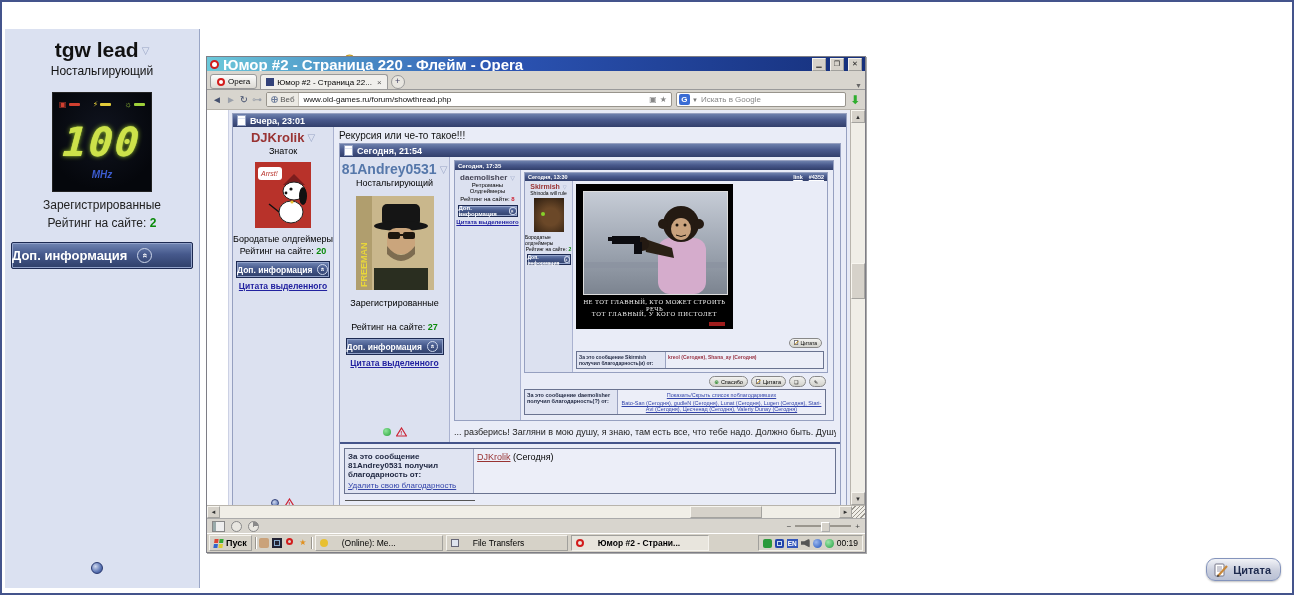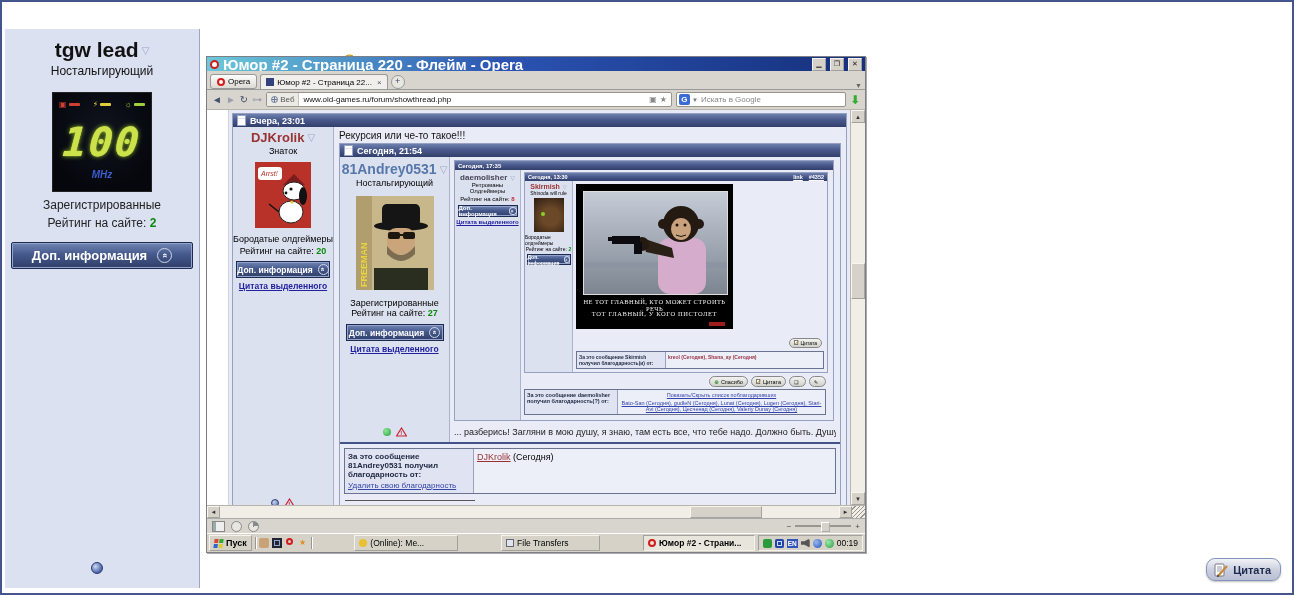--- a/index.html
+++ b/index.html
@@ -12,21 +12,21 @@
   .tcat-right .sup{font-size:9px;vertical-align:super;}
   .page-ico{width:9px;height:11px;background:linear-gradient(180deg,#fff 0 20%,#dfe4f2 20% 30%,#fff 30% 50%,#dfe4f2 50% 60%,#fff 60%);border:1px solid #9aa6c6;flex:0 0 auto;}
   .columns{position:absolute;left:3px;top:27px;right:3px;bottom:5px;display:flex;}
   .usercol{width:194px;flex:0 0 194px;background:#dbe1f1;border-right:1px solid #9aa6c6;display:flex;flex-direction:column;align-items:center;position:relative;}
   .bigname{margin-top:9px;font-size:21px;font-weight:bold;color:#111;display:flex;align-items:center;gap:5px;}
   .dd-arrow{font-size:10px;color:#9aa6c6;}
   .usertitle{font-size:12px;color:#111;margin-top:2px;}
   .rating{font-size:12px;color:#222;margin-top:4px;}
   .rating b{color:#0a8a0a;}
   .groupname{font-size:12px;color:#222;margin-top:6px;}
-  .btn-info{display:flex;align-items:center;justify-content:center;gap:10px;background:linear-gradient(180deg,#7186b4,#46598c 45%,#2f3f69);border:1px solid #1d2a52;box-shadow:inset 0 0 0 1px #93a3ca;color:#fff;font-weight:bold;cursor:pointer;}
+  .btn-info{display:flex;align-items:center;justify-content:flex-start;gap:10px;background:linear-gradient(180deg,#7186b4,#46598c 45%,#2f3f69);border:1px solid #1d2a52;box-shadow:inset 0 0 0 1px #93a3ca;color:#fff;font-weight:bold;cursor:pointer;}
   .btn-info.big{width:180px;height:25px;font-size:13px;margin-top:12px;border-radius:2px;}
   .collapse-ico{border:1px solid #cdd6ea;border-radius:50%;width:13px;height:13px;display:flex;align-items:center;justify-content:center;font-size:9px;line-height:1;}
   .collapse-ico span{display:inline-block;transform:rotate(90deg);}
   .orb{position:absolute;left:86px;bottom:14px;width:10px;height:10px;border-radius:50%;background:radial-gradient(circle at 35% 35%,#cfd8ee,#5a74b4 60%,#2e4380);border:1px solid #2a3a72;}
   
   .avatar-mhz{width:100px;height:100px;margin-top:14px;background:radial-gradient(circle at 50% 40%,#10141f,#05070c 75%);position:relative;border:1px solid #222;box-sizing:border-box;}
   .led-row{position:absolute;top:7px;left:6px;right:6px;display:flex;justify-content:space-between;align-items:center;}
   .led{display:flex;align-items:center;gap:2px;font-size:8px;}
   .led .dash{width:11px;height:3px;border-radius:1px;}
   .lcd-digits{position:absolute;left:0;right:0;top:26px;text-align:center;font-family:"DejaVu Sans Mono",monospace;font-weight:bold;font-size:40px;font-style:italic;color:#cde24a;text-shadow:0 0 5px #8fb824,0 0 1px #e6ff7a;letter-spacing:2px;transform:skewX(-4deg);}
@@ -105,21 +105,21 @@
   .zoom-ctl{margin-left:auto;display:flex;align-items:center;gap:4px;font-size:8px;color:#444;}
   .z-track{width:56px;height:2px;background:#9a968e;position:relative;}
   .z-thumb{position:absolute;left:46%;top:-3px;width:7px;height:8px;background:#d6d2ca;border:1px outset #fff;cursor:grab;}
   
   .taskbar{height:18px;flex:0 0 18px;background:#d6d2c8;border-top:1px solid #fff;display:flex;align-items:center;gap:3px;padding:0 2px;}
   .startbtn{height:14px;display:flex;align-items:center;gap:3px;background:#d6d2c8;border:1px outset #f5f3ee;padding:0 4px;font-weight:bold;font-size:9px;cursor:pointer;}
   .winflag{width:9px;height:9px;display:grid;grid-template-columns:1fr 1fr;grid-template-rows:1fr 1fr;gap:1px;transform:skewX(-8deg);}
   .winflag i{display:block;}
   .tb-sep{width:1px;height:12px;background:#9a968e;box-shadow:1px 0 0 #fff;}
   .ql{width:10px;height:10px;flex:0 0 auto;cursor:pointer;font-size:8px;line-height:10px;text-align:center;}
-  .taskbtn{height:14px;display:flex;align-items:center;gap:3px;border:1px outset #f5f3ee;background:#d6d2c8;padding:0 4px;font-size:8.5px;white-space:nowrap;overflow:hidden;cursor:pointer;margin-left:40px;}
+  .taskbtn{height:14px;display:flex;align-items:center;gap:14px;border:1px outset #f5f3ee;background:#d6d2c8;padding:0 4px;font-size:8.5px;white-space:nowrap;overflow:hidden;cursor:pointer;}
   .taskbtn.active{border-style:inset;background:#e8e5dd;font-weight:bold;}
   .tb-ico{width:8px;height:8px;flex:0 0 auto;}
   .tray{margin-left:auto;height:14px;border:1px inset #f5f3ee;display:flex;align-items:center;gap:3px;padding:0 4px;font-size:8.5px;}
   .tray-ico{width:9px;height:9px;border-radius:2px;flex:0 0 auto;cursor:pointer;}
   .lang{background:#3355bb;color:#fff;font-size:6.5px;font-weight:bold;width:11px;height:9px;line-height:9px;text-align:center;cursor:pointer;}
   
   .quote-big{position:absolute;right:8px;bottom:7px;height:21px;display:flex;align-items:center;gap:4px;padding:0 9px 0 6px;background:linear-gradient(180deg,#f2f3f7,#c9cedd 55%,#b9c0d4);border:1px solid #8494bc;border-radius:9px;font-size:11px;font-weight:bold;color:#1d2a4e;cursor:pointer;box-shadow:0 1px 2px rgba(0,0,0,.25);}
   .warn-ico{flex:0 0 auto;cursor:pointer;}
   .smiley{flex:0 0 auto;}
 </style>
@@ -283,21 +283,21 @@
                             <rect x="26" y="8" width="38" height="22" rx="5" fill="#151515"></rect>
                             <ellipse cx="45" cy="30" rx="27" ry="5" fill="#151515"></ellipse>
                             <rect x="31" y="32" width="28" height="26" rx="9" fill="#caa57c"></rect>
                             <rect x="32" y="36" width="12" height="7" rx="2" fill="#1c160e"></rect>
                             <rect x="47" y="36" width="12" height="7" rx="2" fill="#1c160e"></rect>
                             <rect x="43" y="38" width="5" height="2" fill="#1c160e"></rect>
                             <path d="M31 50 Q45 68 59 50 L59 58 Q45 72 31 58 Z" fill="#7d6c50"></path>
                             <rect x="18" y="72" width="54" height="22" fill="#2a2e20"></rect>
                           </svg>
                           <div style="font-size:9px;margin-top:8px;">Зарегистрированные</div>
-                          <div style="font-size:9px;margin-top:0;"><span>Рейтинг на сайте:</span> <b style="color:#0a8a0a;">27</b></div>
+                          <div style="font-size:9px;margin-top:14px;"><span>Рейтинг на сайте:</span> <b style="color:#0a8a0a;">27</b></div>
                           <div class="btn-info" style="width:96px;height:15px;font-size:8.5px;gap:5px;margin-top:6px;">
                             <span>Доп. информация</span>
                             <span class="collapse-ico" style="width:9px;height:9px;font-size:7px;">
                                 <span>«</span>
                               </span>
                           </div>
                           <div class="small-link" style="font-size:8.5px;margin-top:3px;">Цитата выделенного</div>
                           <div class="status-row">
                             <span class="dot on"></span>
                             <svg class="warn-ico" width="11" height="10" viewBox="0 0 11 10">

